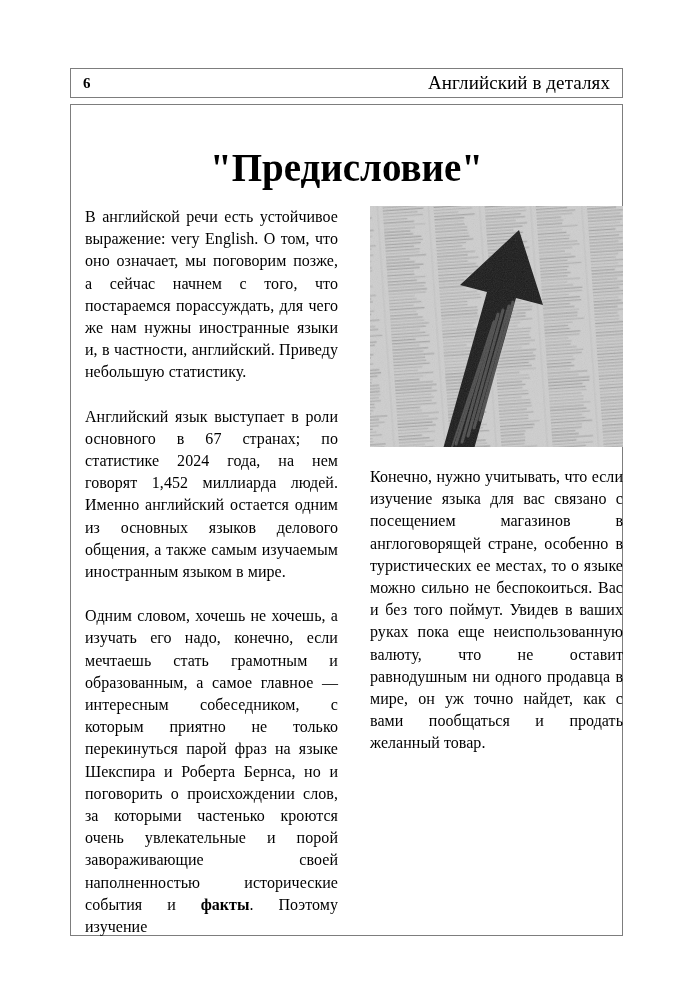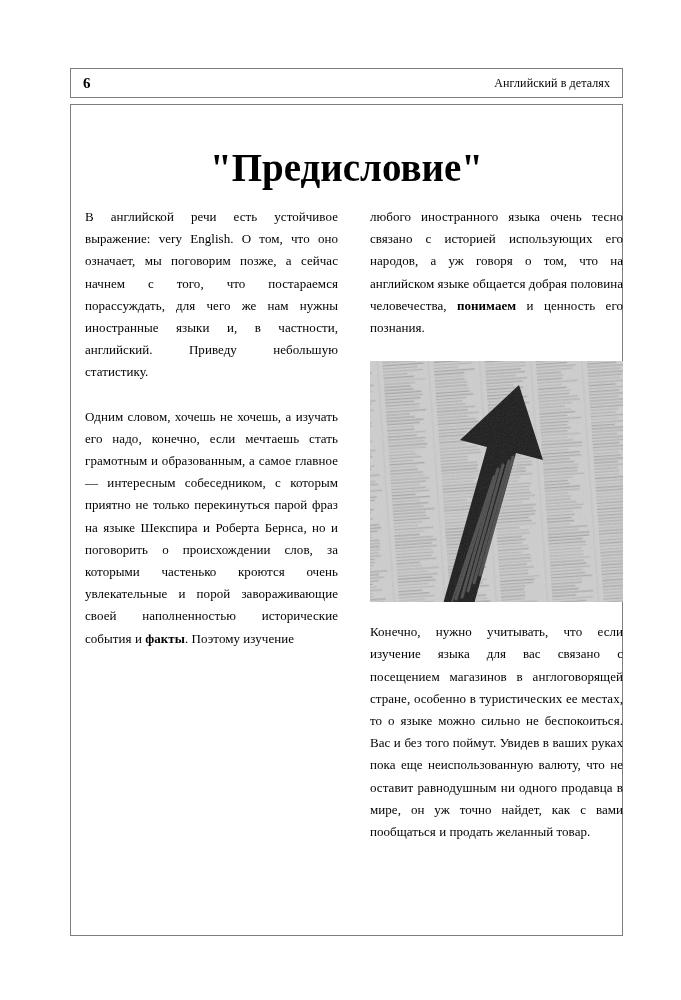--- a/index.html
+++ b/index.html
@@ -31,21 +31,21 @@
     align-items: center;
     justify-content: space-between;
     padding: 0 12px;
   }
   #page-number {
     font-size: 15px;
     font-weight: bold;
     letter-spacing: 0.2px;
   }
   #running-title {
-    font-size: 12px;
+    font-size: 19px;
     letter-spacing: 0.1px;
   }
 
   
   #content-frame {
     position: absolute;
     left: 70px;
     top: 104px;
     width: 553px;
     height: 832px;
@@ -78,21 +78,21 @@
   .column {
     position: absolute;
     top: 0;
     width: 253px;
   }
   #column-left  { left: 0px; }
   #column-right { left: 285px; }
 
   .para {
     margin: 0 0 22px 0;
-    font-size: 13px;
+    font-size: 16px;
     line-height: 22.2px;
     text-align: justify;
     text-justify: inter-word;
     hyphens: none;
     letter-spacing: 0.05px;
   }
   .para:last-child { margin-bottom: 12px; }
   .para b { font-weight: bold; }
 
   
@@ -116,25 +116,25 @@
 </div>
 
 <div id="content-frame">
 
   <h1 id="page-title">"Предисловие"</h1>
 
   <div id="columns">
 
     <div class="column" id="column-left">
         <p class="para"><span>В английской речи есть устойчивое выражение: very English. О том, что оно означает, мы поговорим позже, а сейчас начнем с того, что постараемся порассуждать, для чего же нам нужны иностранные языки и, в частности, английский. Приведу небольшую статистику.</span></p>
+        <p class="para"><span>Английский язык выступает в роли основного в 67 странах; по статистике 2024 года, на нем говорят 1,452 миллиарда людей. Именно английский остается одним из основных языков делового общения, а также самым изучаемым иностранным языком в мире.</span></p>
         <p class="para"><span>Одним словом, хочешь не хочешь, а изучать его надо, конечно, если мечтаешь стать грамотным и образованным, а самое главное — интересным собеседником, с которым приятно не только перекинуться парой фраз на языке Шекспира и Роберта Бернса, но и поговорить о происхождении слов, за которыми частенько кроются очень увлекательные и порой завораживающие своей наполненностью исторические события и </span><b>факты</b><span>. Поэтому изучение</span></p>
       </div>
 
     <div class="column" id="column-right">
-        <p class="para"><span>любого иностранного языка очень тесно связано с историей использующих его народов, а уж говоря о том, что на английском языке общается добрая половина человечества, </span><b>понимаем</b><span> и ценность его познания.</span></p>
         <div id="photo" title="Чёрно-белая фотография: нарисованная углём стрелка, направленная вверх, поверх страниц словаря">
           <svg viewBox="0 0 253 241" preserveAspectRatio="none">
             <defs>
               <filter id="grain">
                 <feTurbulence type="fractalNoise" baseFrequency="0.9" numOctaves="3"></feTurbulence>
                 <feColorMatrix type="saturate" values="0"></feColorMatrix>
               </filter>
             </defs>
             <rect width="253" height="241" fill="#c9c9c9"></rect>
             <g transform="rotate(-4 126 120)" opacity="0.92">

